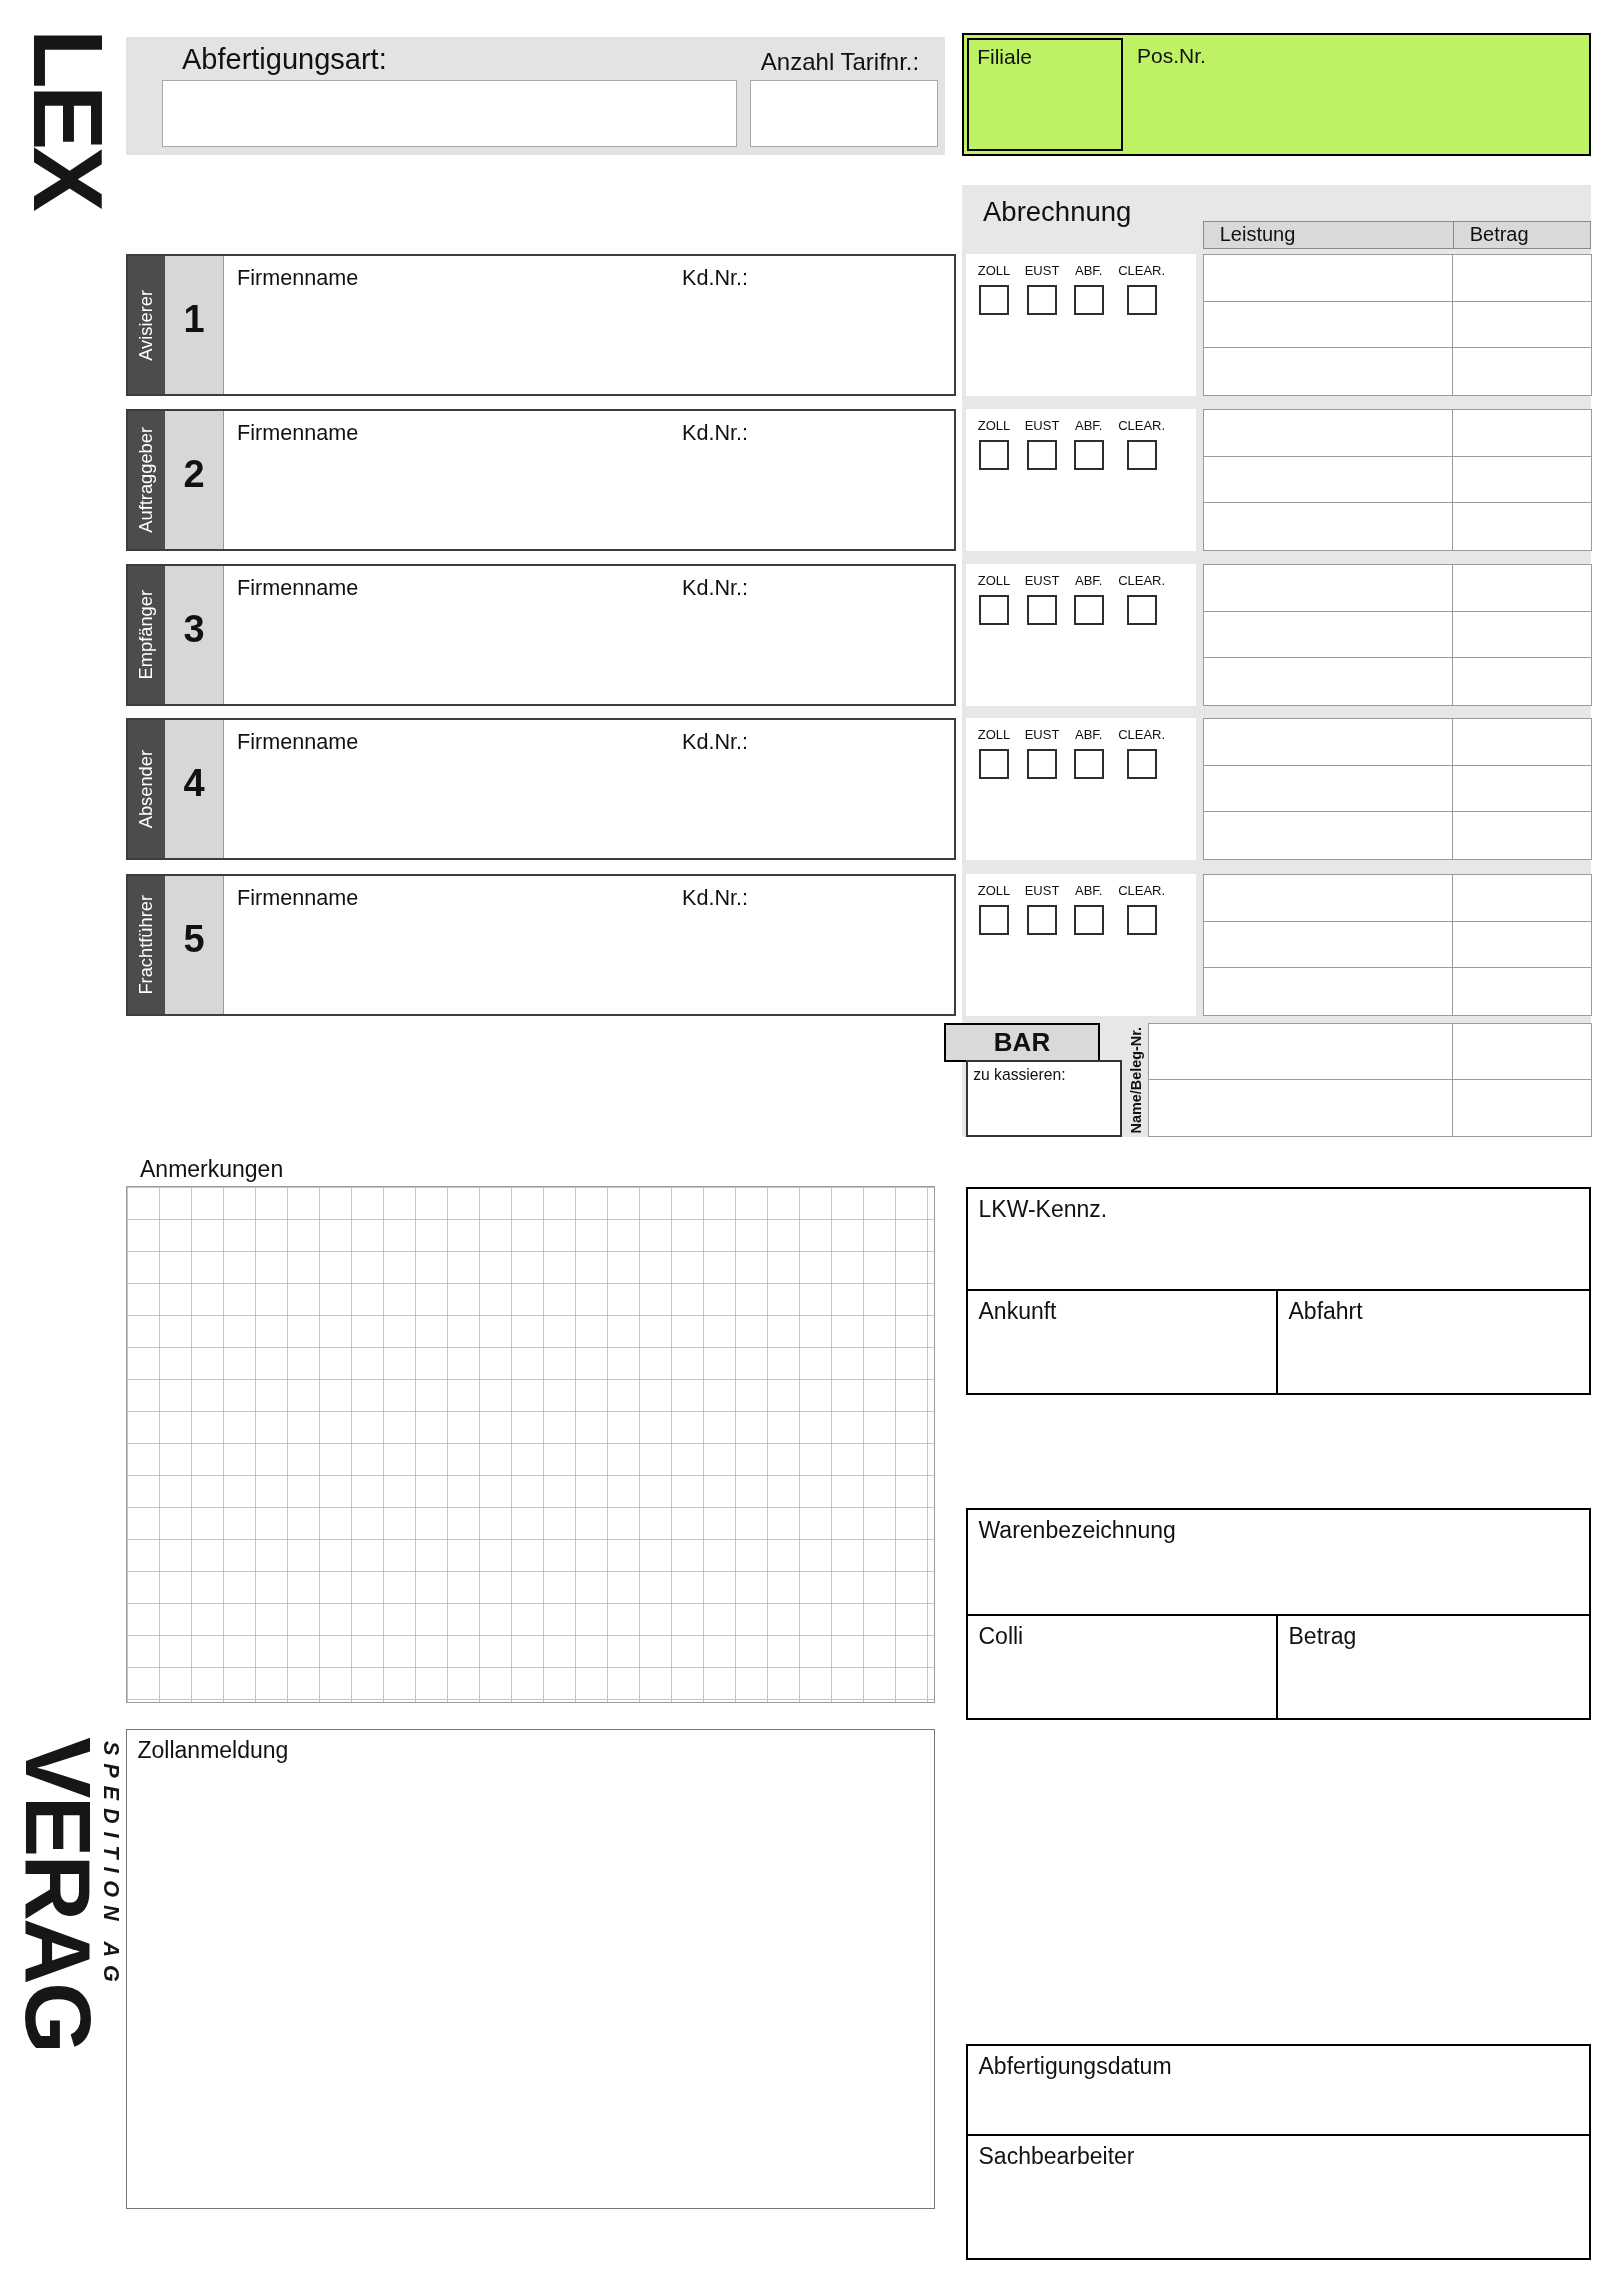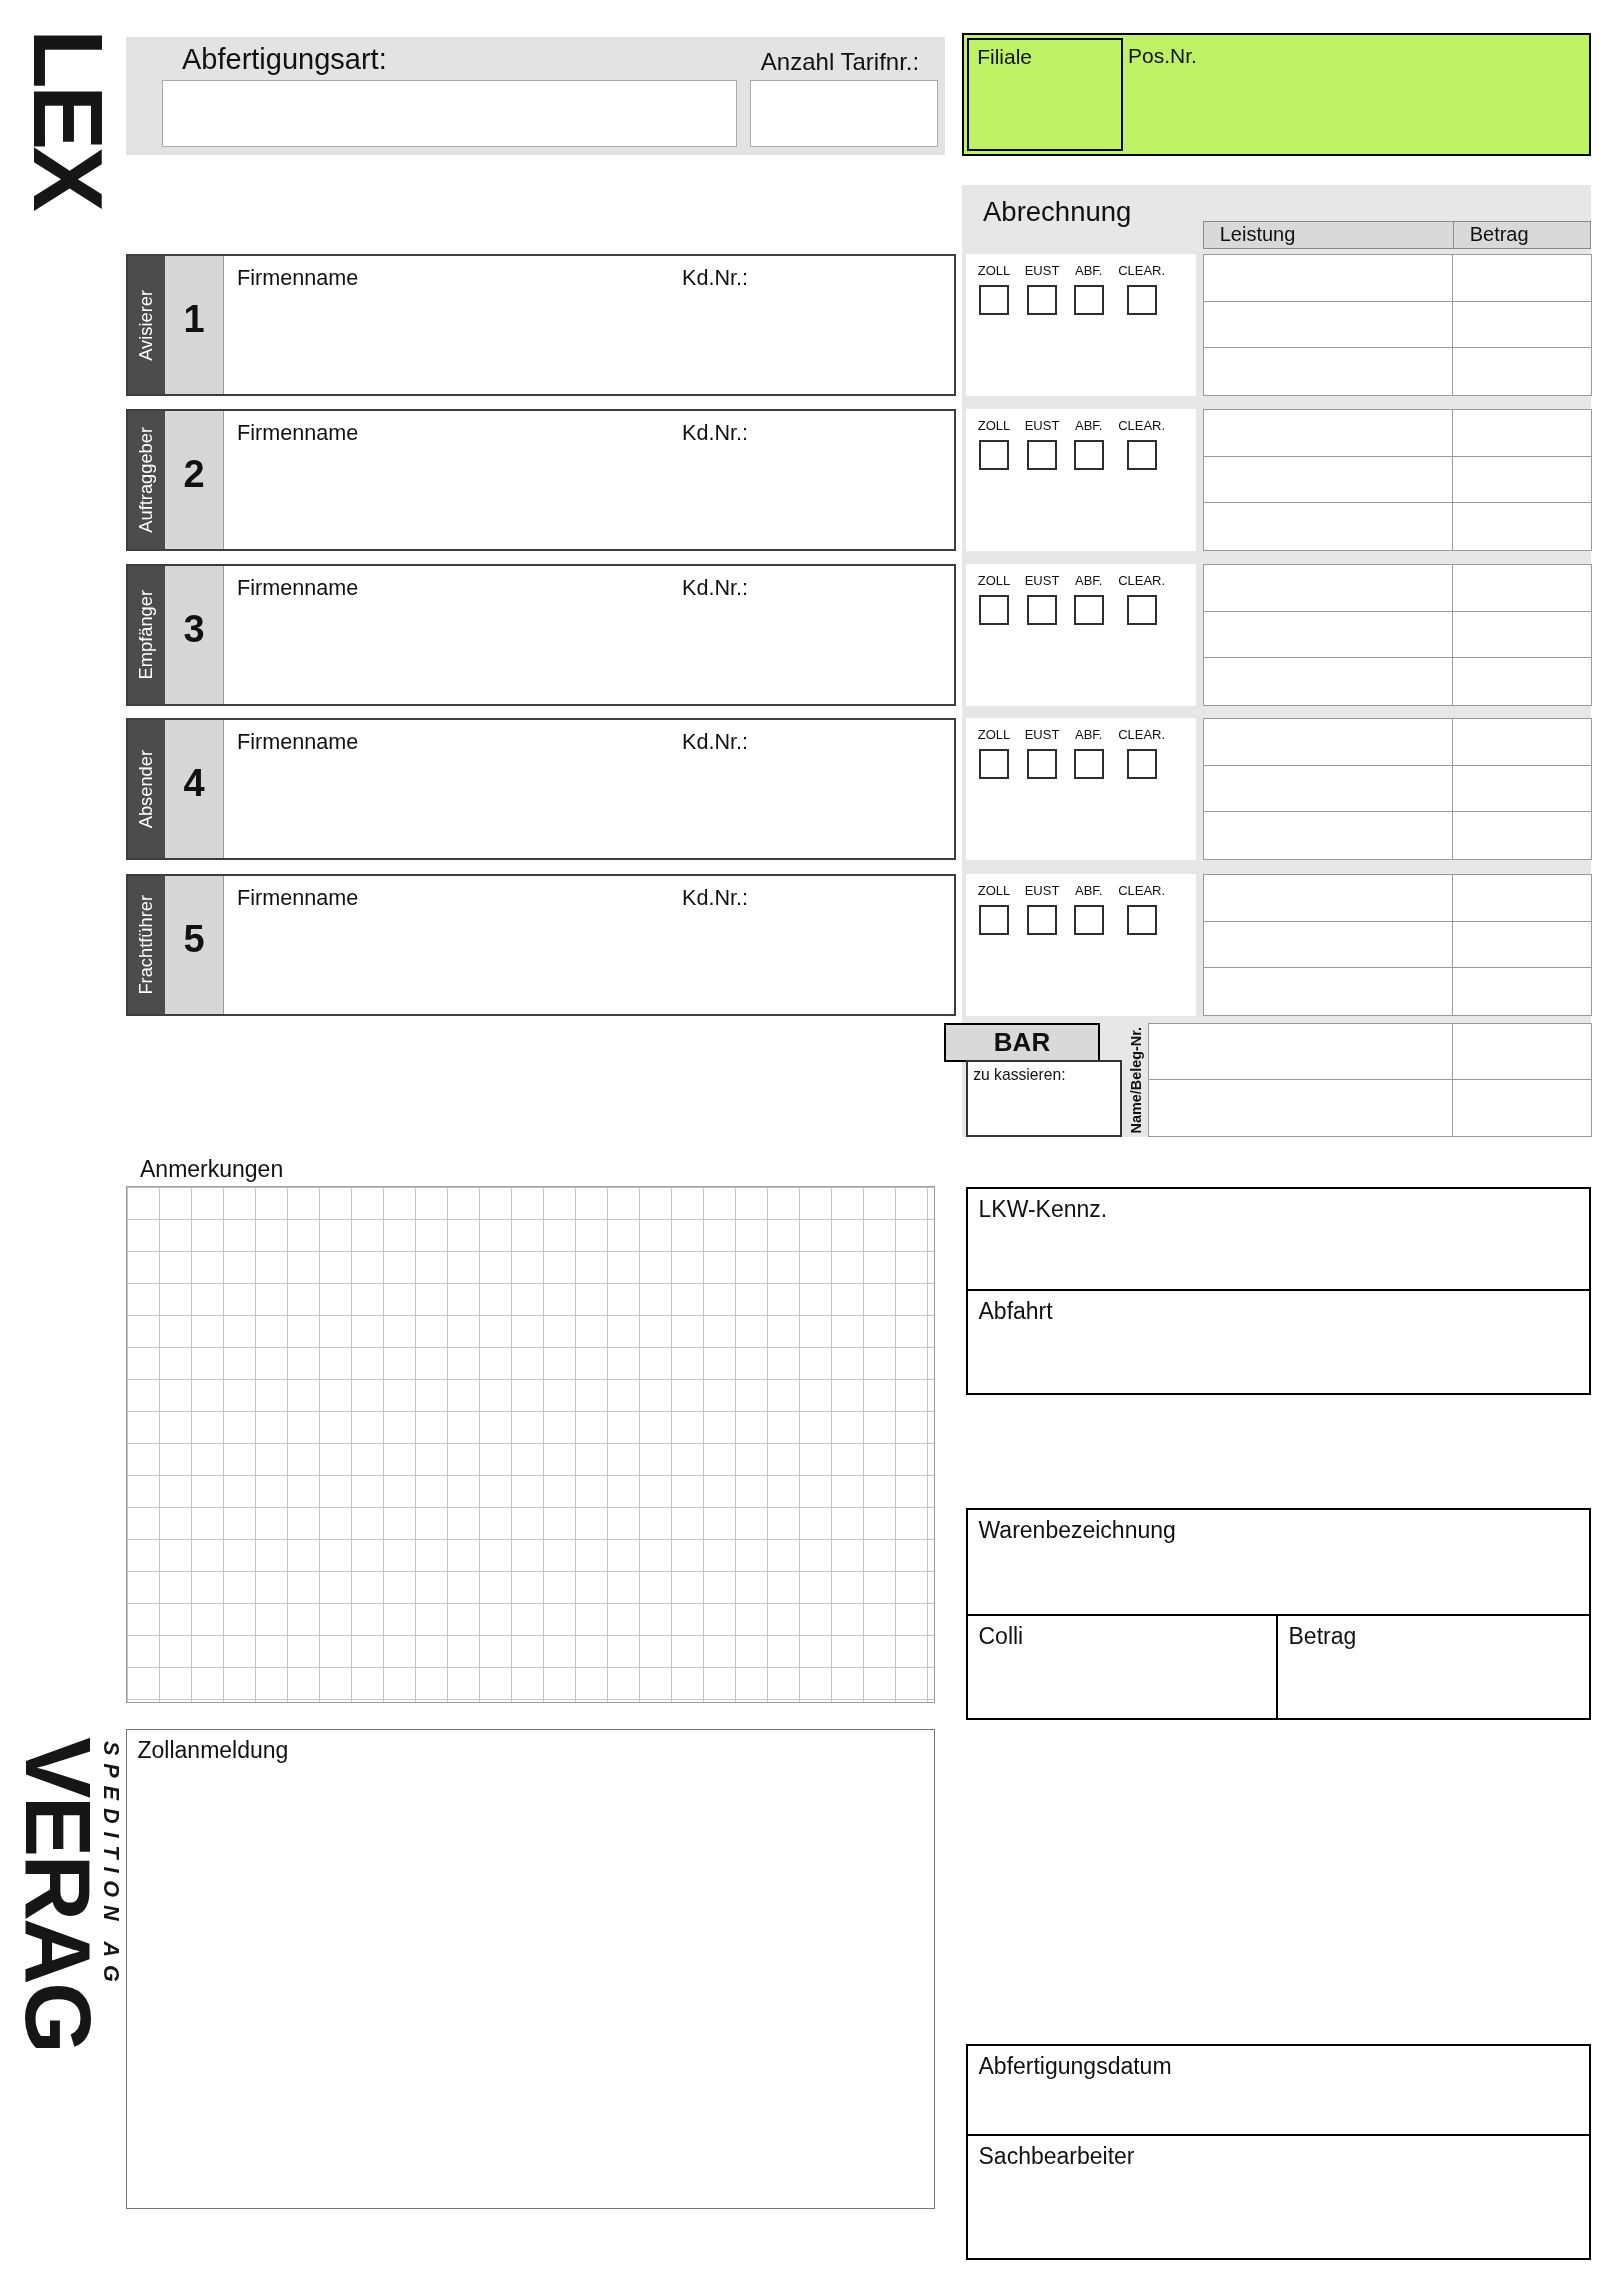--- a/index.html
+++ b/index.html
@@ -37,21 +37,21 @@
 
   
   .header-band { left: 126px; top: 37px; width: 819px; height: 118px; background: #e3e3e3; }
   .abfertigungsart-label { left: 182px; top: 43px; font-size: 29px; }
   .abfertigungsart-input { left: 162px; top: 80px; width: 575px; height: 67px; background: #fff; border: 1.3px solid #a9a9a9; }
   .anzahl-label { left: 742px; top: 48px; width: 196px; font-size: 24px; text-align: center; }
   .anzahl-input { left: 750px; top: 80px; width: 188px; height: 67px; background: #fff; border: 1.3px solid #a9a9a9; }
 
   .filiale-box { left: 962px; top: 33px; width: 629px; height: 123px; border: 2px solid #000; background: #bef264; }
   .filiale-inner { position: absolute; left: 3.3px; top: 3.3px; width: 156px; height: 113px; border: 2px solid #000; font-size: 21px; padding: 5.2px 7.9px; }
-  .posnr-label { position: absolute; left: 164px; top: 9.2px; font-size: 21px; }
+  .posnr-label { position: absolute; left: 173px; top: 9.2px; font-size: 21px; }
 
   
   .abrechnung-panel { left: 962px; top: 185px; width: 629px; height: 952px; background: #e7e7e7; }
   .abrechnung-title { left: 983px; top: 196px; font-size: 27.5px; }
   .col-head { top: 221px; height: 27.5px; background: #d9d9d9; border: 1.3px solid #8a8a8a; font-size: 20px; line-height: 25px; padding-left: 15.7px; }
   .leistung-head { left: 1203px; width: 252px; }
   .betrag-head { left: 1453px; width: 138px; }
 
   
   .party { left: 126px; width: 830px; height: 142px; display: flex; border: 2px solid #3d3d3d; background: #fff; }
@@ -336,20 +336,23 @@
     <div class="lb-cell"></div>
     <div class="lb-cell"></div>
   </div>
 
   <div class="abs anmerk-label">Anmerkungen</div>
   <div class="abs anmerk-grid"></div>
 
   <div class="abs black-box lkw-box">
     <span class="box-label">LKW-Kennz.</span>
     <div class="split-row">
+      <div class="split-left">
+        <span class="box-label">Ankunft</span>
+      </div>
       <div class="split-right">
         <span class="box-label">Abfahrt</span>
       </div>
     </div>
   </div>
 
   <div class="abs black-box waren-box">
     <span class="box-label">Warenbezeichnung</span>
     <div class="split-row">
       <div class="split-left">

